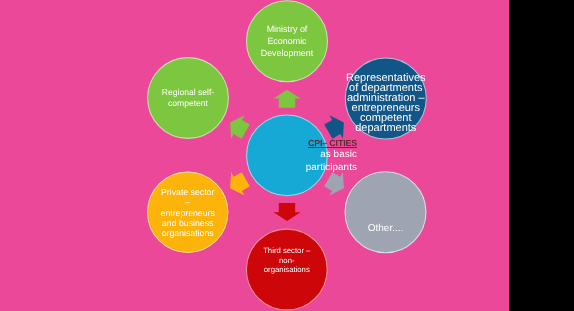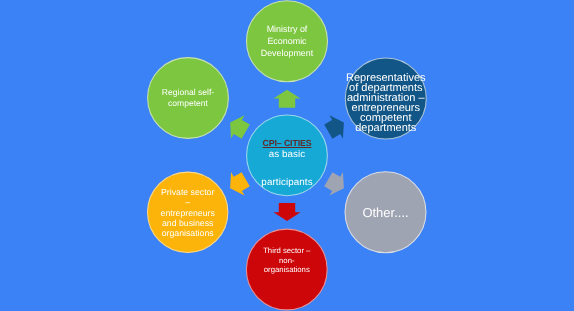--- a/index.html
+++ b/index.html
@@ -1,19 +1,19 @@
 <!DOCTYPE html>
 <html><head>
 <meta charset="utf-8">
 <style>
   html,body{margin:0;padding:0;background:#000;}
   body{width:574px;height:311px;overflow:hidden;
        font-family:"Liberation Sans",sans-serif;}
   *{-webkit-font-smoothing:antialiased;text-rendering:geometricPrecision;}
-  #stage{position:relative;width:574px;height:311px;background:#3b82f6;}
+  #stage{position:relative;width:509px;height:311px;background:#ec4899;}
   svg.layer{position:absolute;left:0;top:0;width:574px;height:311px;display:block;}
   #labels{position:absolute;left:0;top:0;width:574px;height:311px;}
   .nodeText{position:absolute;text-align:center;color:#ffffff;white-space:nowrap;}
   .ctext{position:absolute;text-align:center;white-space:nowrap;}
   .clink{font-weight:bold;text-decoration:underline;text-underline-offset:1px;}
 </style>
 </head>
 <body>
 
 <div id="stage">
@@ -55,34 +55,34 @@
         <div>competent</div>
       </div>
       <div class="nodeText" style="font-size: 11px; line-height: 9.91px; left: 315.8px; width: 140px; top: 74.4112px;">
         <div>Representatives</div>
         <div>of departments</div>
         <div>administration –</div>
         <div>entrepreneurs</div>
         <div>competent</div>
         <div>departments</div>
       </div>
-      <div class="nodeText" style="font-size: 13px; line-height: 9.52px; left: 315.5px; width: 140px; top: 208px; text-align: center;">
+      <div class="nodeText" style="font-size: 10px; line-height: 9.52px; left: 315.5px; width: 140px; top: 224px; text-align: center;">
         <div>Other....</div>
       </div>
       <div class="nodeText" style="font-size: 7.74px; line-height: 9.82px; left: 216.8px; width: 140px; top: 245.855px;">
         <div>Third sector –</div>
         <div>non-</div>
         <div>organisations</div>
       </div>
       <div class="nodeText" style="font-size: 8.73px; line-height: 10.42px; left: 117.7px; width: 140px; top: 186.675px;">
         <div>Private sector</div>
         <div>–</div>
         <div>entrepreneurs</div>
         <div>and business</div>
         <div>organisations</div>
       </div>
-      <div class="ctext" style="font-size: 9.8px; letter-spacing: 0.1px; line-height: 12.13px; left: 217px; width: 140px; top: 137.282px;">
+      <div class="ctext" style="font-size: 9.8px; letter-spacing: 0.1px; line-height: 12.13px; left: 217px; width: 140px; top: 137.282px; text-align: right;">
         <div class="clink" style="color: rgb(94, 42, 44); font-size: 8.8px; letter-spacing: -0.12px;">CPI– CITIES</div>
         <div style="color: rgb(255, 255, 255);">as basic</div>
-        <div style="color: rgb(255, 255, 255); margin-top: 15px;">participants</div>
+        <div style="color: rgb(255, 255, 255);">participants</div>
       </div>
     </div>
 </div>
 
 </body></html>

